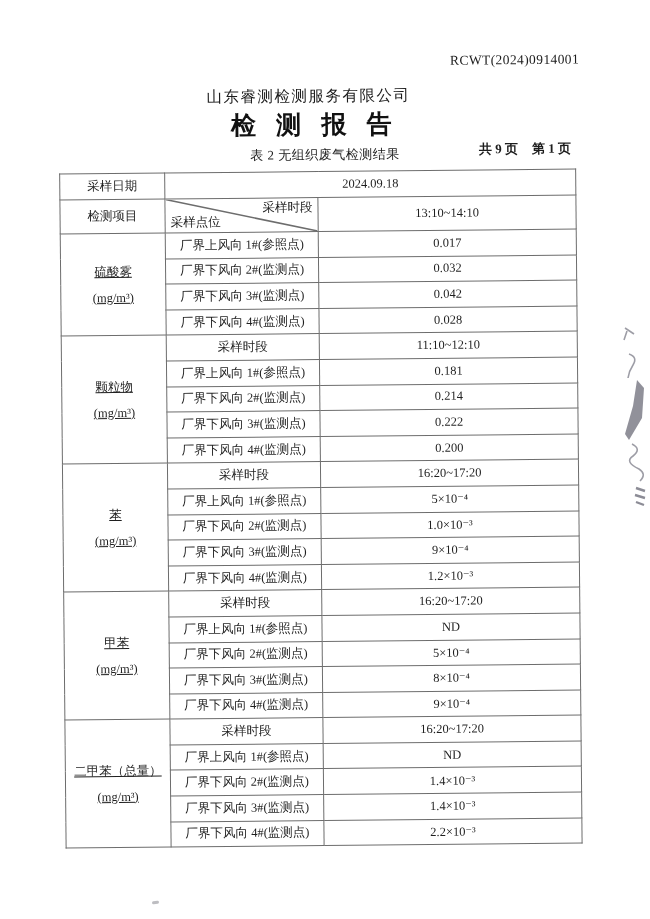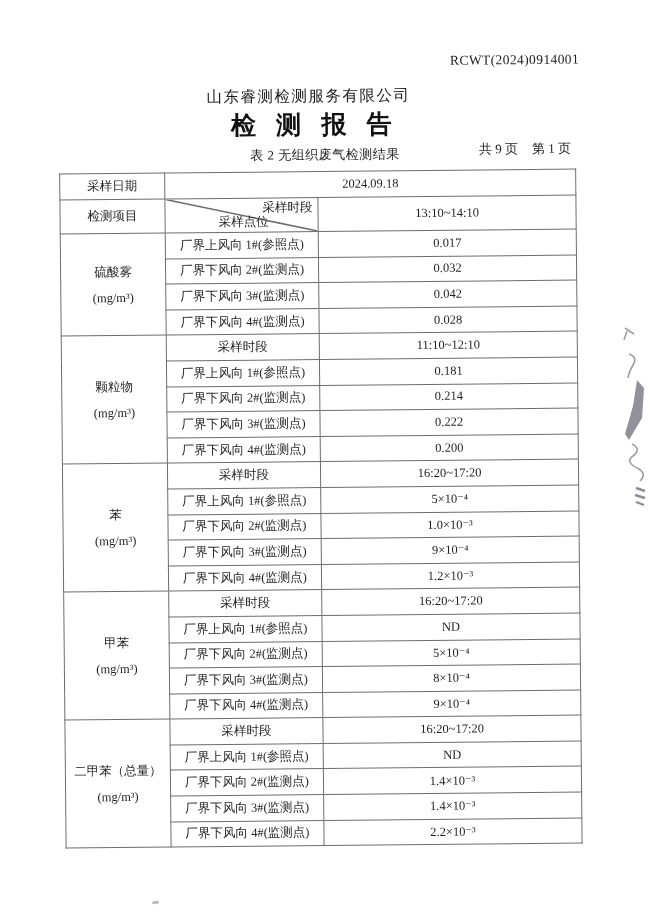--- a/index.html
+++ b/index.html
@@ -28,42 +28,42 @@
     font-size:25px;font-weight:bold;letter-spacing:7px;color:#111111;
   }
   .caption{
     position:absolute;top:146px;left:0;width:656px;text-align:center;
     font-size:13px;color:#1d1d1d;letter-spacing:.5px;
   }
   .pages{
     position:absolute;top:142px;right:76px;
     font-size:13px;color:#1d1d1d;white-space:nowrap;
   }
-  .pages span{margin-left:14px;}
+  .pages span{margin-left:14px;font-weight:bold;}
   
   table.report{
     position:absolute;left:62px;top:171px;
     width:516px;height:674px;
     border-collapse:collapse;table-layout:fixed;
   }
   table.report td{
     border:1px solid #6d6d6d;
     font-size:12.5px;color:#1f1f1f;
     text-align:center;vertical-align:middle;
     padding:0 2px;overflow:hidden;
   }
   col.c1{width:105px;} col.c2{width:153px;} col.c3{width:258px;}
   tr.r-date{height:26px;}
   tr.r-head{height:34px;}
   tr.r-data{height:25.6px;}
-  td.param div{line-height:26px;}
+  td.param div{line-height:26px;text-decoration:underline;}
   td.diag{position:relative;padding:0;}
   td.diag svg{position:absolute;inset:0;width:100%;height:100%;}
   td.diag .tr-lbl{position:absolute;top:1px;right:5px;font-size:12.5px;}
-  td.diag .bl-lbl{position:absolute;bottom:1px;left:5px;font-size:12.5px;margin-left:48px;}
+  td.diag .bl-lbl{position:absolute;bottom:1px;left:5px;font-size:12.5px;}
   
   .smudge{position:absolute;left:606px;top:318px;width:42px;height:192px;}
   .speck{
     position:absolute;left:152px;top:901px;width:7px;height:3px;
     background:#9a9aa0;border-radius:2px;opacity:.65;transform:rotate(-8deg);
   }
 </style>
 </head>
 <body>
 

